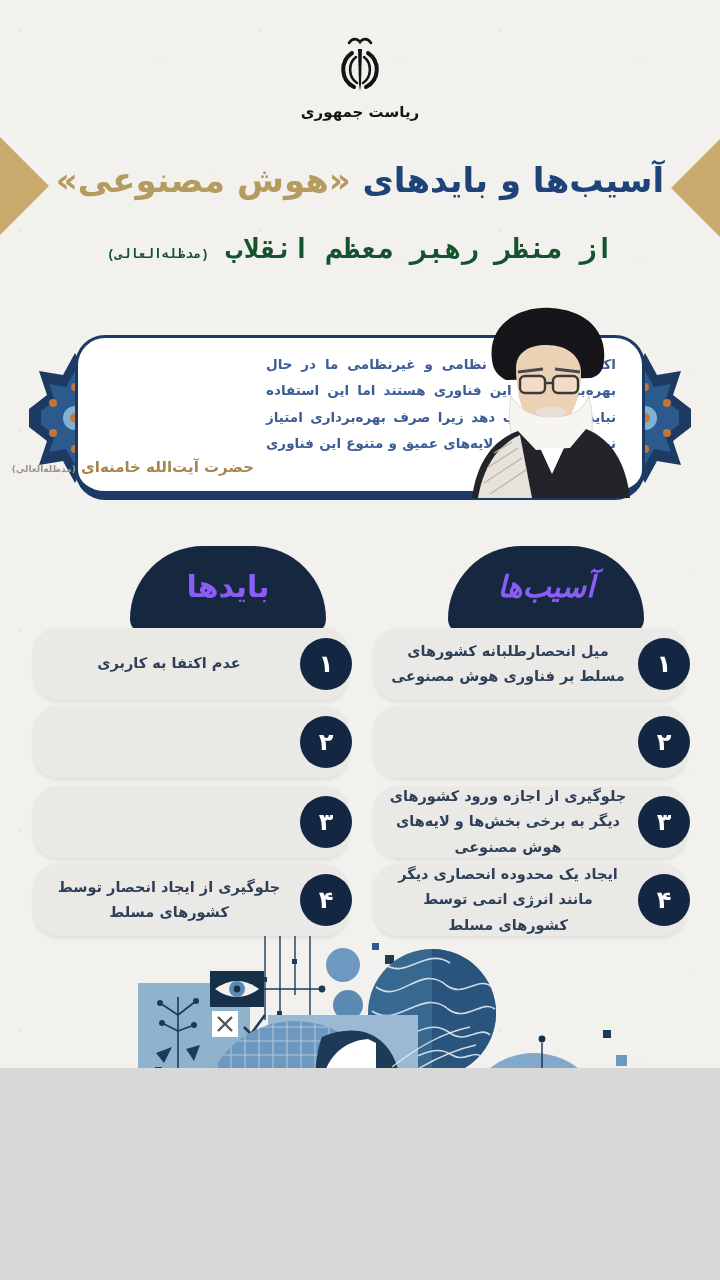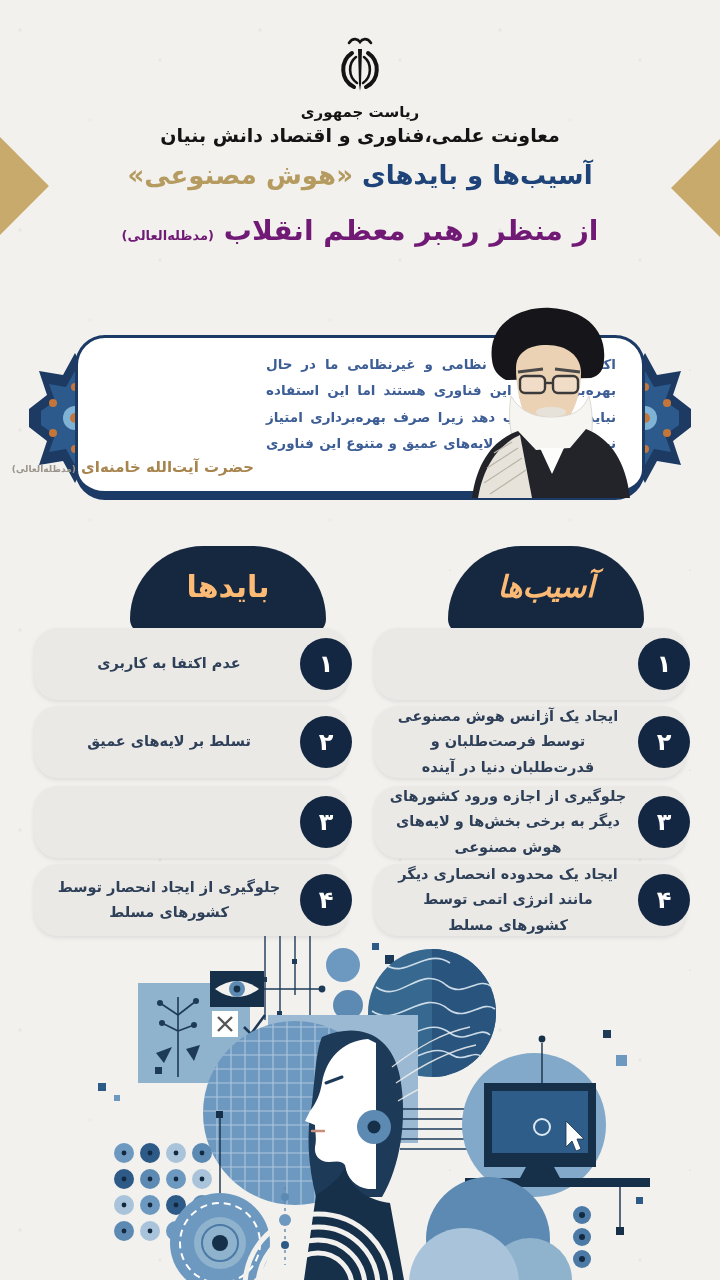--- a/index.html
+++ b/index.html
@@ -1,17 +1,17 @@
 <!DOCTYPE html>
 <html lang="fa"><head>
 <meta charset="utf-8">
 <style>
   html,body{margin:0;padding:0;background:#d8d8d6;}
   .canvas{
-    position:relative;width:720px;height:1280px;margin:0 auto;
+    position:relative;width:720px;height:1068px;margin:0 auto;
     background:#f2f1ee;overflow:hidden;direction:rtl;
     font-family:"DejaVu Sans",sans-serif;
   }
   .canvas::before{
     content:"";position:absolute;inset:0;pointer-events:none;opacity:.5;
     background-image:
       radial-gradient(circle at 20px 30px, #e3e2df 1.5px, transparent 2px),
       radial-gradient(circle at 90px 120px, #e6e5e2 1px, transparent 1.6px),
       radial-gradient(circle at 160px 60px, #e0dfdc 1.2px, transparent 1.8px),
       radial-gradient(circle at 210px 170px, #e6e5e2 1px, transparent 1.5px);
@@ -21,23 +21,23 @@
   .gov-header{position:absolute;top:34px;left:0;right:0;text-align:center;color:#141414;z-index:3;}
   .gov-emblem{display:block;margin:0 auto;}
   .gov-line1{font-size:15px;font-weight:bold;margin-top:5px;}
   .gov-line2{font-size:19px;font-weight:bold;margin-top:3px;}
   
   .diamond{position:absolute;width:72px;height:72px;background:#c7aa6c;transform:rotate(45deg);z-index:1;}
   .diamond.left{left:-38px;top:150px;}
   .diamond.right{right:-38px;top:152px;}
   
   .title-block{position:absolute;top:160px;left:0;right:0;text-align:center;z-index:2;}
-  .title-l1{font-size:26px;font-weight:bold;color:#1e4379;}
+  .title-l1{font-size:34px;font-weight:bold;color:#1e4379;}
   .title-l1 .accent{color:#b59b5f;}
-  .title-l2{margin-top:24px;font-size:28px;font-weight:bold;color:#701a75;}
+  .title-l2{margin-top:32px;font-size:28px;font-weight:bold;color:#14532d;font-family:Liberation Mono, monospace;}
   .title-l2 .note{font-size:13px;font-weight:bold;}
   
   .quote-wrap{position:absolute;left:75px;top:335px;width:570px;height:165px;z-index:2;}
   .ornament{position:absolute;top:18px;z-index:1;}
   .ornament.left{left:-46px;}
   .ornament.right{right:-46px;transform:scaleX(-1);}
   .quote-box{
     position:absolute;inset:0;background:#ffffff;border:3px solid #1c3a66;
     border-bottom-width:9px;border-radius:30px;z-index:2;
   }
@@ -45,21 +45,21 @@
     position:absolute;right:26px;top:13px;width:350px;
     font-size:13.5px;font-weight:bold;color:#3c5d95;line-height:1.95;
     text-align:justify;
   }
   .quote-author{position:absolute;right:388px;bottom:15px;white-space:nowrap;font-size:15px;font-weight:bold;color:#a8854e;}
   .quote-author .note{font-size:9px;color:#9a958c;}
   .leader-photo{position:absolute;right:10px;top:-40px;z-index:3;}
   
   .col-header{
     position:absolute;width:196px;height:88px;background:#16283f;
-    border-radius:98px 98px 20px 20px;color:#fdba74;font-size:30px;font-weight:bold;
+    border-radius:98px 98px 20px 20px;color:#8b5cf6;font-size:30px;font-weight:bold;
     display:flex;align-items:center;justify-content:center;z-index:1;padding-bottom:8px;box-sizing:border-box;
   }
   .harms-header{left:448px;top:546px;font-style:italic;}
   .musts-header{left:130px;top:546px;}
   .pill{
     position:absolute;height:72px;background:#eae9e6;border-radius:24px;z-index:2;
     box-shadow:0 2px 4px rgba(40,50,70,.10);
     display:flex;align-items:center;direction:rtl;padding:0 10px 0 14px;box-sizing:border-box;
   }
   .pill.r{left:374px;width:312px;}
@@ -82,21 +82,20 @@
   <div class="gov-header">
     <svg class="gov-emblem" width="56" height="64" viewBox="0 0 56 64">
       <path d="M17,9 C21,3 26,5 28,8 C30,5 35,3 39,9" stroke="#141414" stroke-width="2.6" fill="none" stroke-linecap="round"></path>
       <path d="M26,15 L30,15 L29,50 L28,57 L27,50 Z" fill="#141414"></path>
       <path d="M20,19 C8,27 8,46 22,53" stroke="#141414" stroke-width="4" fill="none" stroke-linecap="round"></path>
       <path d="M24,23 C16,29 16,43 25,49" stroke="#141414" stroke-width="2.6" fill="none" stroke-linecap="round"></path>
       <path d="M36,19 C48,27 48,46 34,53" stroke="#141414" stroke-width="4" fill="none" stroke-linecap="round"></path>
       <path d="M32,23 C40,29 40,43 31,49" stroke="#141414" stroke-width="2.6" fill="none" stroke-linecap="round"></path>
     </svg>
     <div class="gov-line1">ریاست جمهوری</div>
-    <div class="gov-line2">معاونت علمی،فناوری و اقتصاد دانش بنیان</div>
   </div>
 
   <div class="diamond left"></div>
   <div class="diamond right"></div>
 
   <div class="title-block">
     <div class="title-l1">
       <span>آسیب‌ها و بایدهای</span>
       <span class="accent">«هوش مصنوعی»</span>
     </div>
@@ -156,41 +155,40 @@
 
   <div class="col-header harms-header">
     <span>آسیب‌ها</span>
   </div>
   <div class="col-header musts-header">
     <span>بایدها</span>
   </div>
 
   <div class="pill r row1">
     <div class="num">۱</div>
+    <div class="pill-text">میل انحصارطلبانه کشورهای مسلط بر فناوری هوش مصنوعی</div>
   </div>
   <div class="pill r row2">
     <div class="num">۲</div>
-    <div class="pill-text">ایجاد یک آژانس هوش مصنوعی توسط فرصت‌طلبان و قدرت‌طلبان دنیا در آینده</div>
   </div>
   <div class="pill r row3">
     <div class="num">۳</div>
     <div class="pill-text">جلوگیری از اجازه ورود کشورهای دیگر به برخی بخش‌ها و لایه‌های هوش مصنوعی</div>
   </div>
   <div class="pill r row4">
     <div class="num">۴</div>
     <div class="pill-text">ایجاد یک محدوده انحصاری دیگر مانند انرژی اتمی توسط کشورهای مسلط</div>
   </div>
 
   <div class="pill l row1">
     <div class="num">۱</div>
     <div class="pill-text">عدم اکتفا به کاربری</div>
   </div>
   <div class="pill l row2">
     <div class="num">۲</div>
-    <div class="pill-text">تسلط بر لایه‌های عمیق</div>
   </div>
   <div class="pill l row3">
     <div class="num">۳</div>
   </div>
   <div class="pill l row4">
     <div class="num">۴</div>
     <div class="pill-text">جلوگیری از ایجاد انحصار توسط کشورهای مسلط</div>
   </div>
 
   <svg class="illus" width="600" height="345" viewBox="0 0 600 345">

